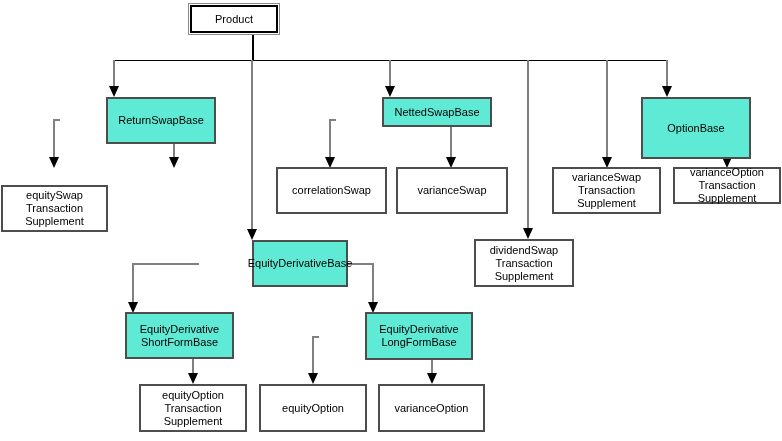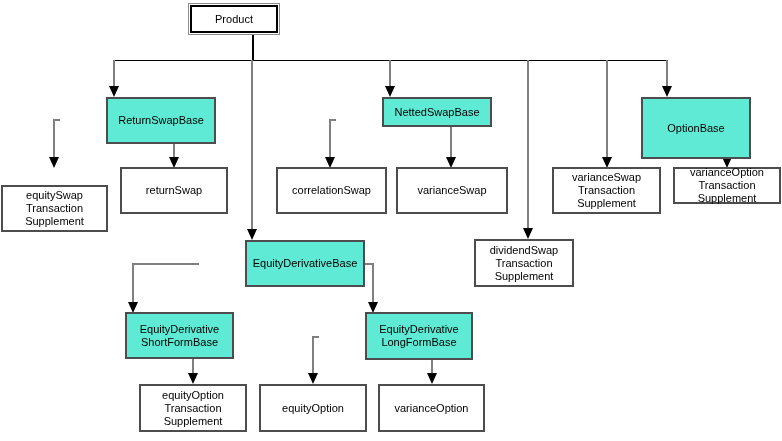--- a/index.html
+++ b/index.html
@@ -128,34 +128,33 @@
     <div class="root-inner">Product</div>
   </div>
 
   <div class="node base" style="left:60px;top:97px;width:110px;height:47px">ReturnSwapBase</div>
   <div class="node base" style="left:336px;top:97px;width:110px;height:30px">NettedSwapBase</div>
   <div class="node base" style="left:595px;top:97px;width:110px;height:62px">OptionBase</div>
 
   <div class="node" style="left:1px;top:185px;width:107px;height:47px">equitySwap
 Transaction
 Supplement</div>
-  <div class="node" style="left:120px;top:167px;width:108px;height:47px">returnSwap</div>
   <div class="node" style="left:276px;top:167px;width:111px;height:47px">correlationSwap</div>
   <div class="node" style="left:396px;top:167px;width:112px;height:47px">varianceSwap</div>
   <div class="node" style="left:552px;top:167px;width:109px;height:47px">varianceSwap
 Transaction
 Supplement</div>
   <div class="node" style="left:673px;top:167px;width:108px;height:37px">varianceOption
 Transaction
 Supplement</div>
 
   <div class="node" style="left:474px;top:239px;width:100px;height:48px">dividendSwap
 Transaction
 Supplement</div>
-  <div class="node base" style="left:199px;top:240px;width:120px;height:47px">EquityDerivativeBase</div>
+  <div class="node base" style="left:206px;top:240px;width:96px;height:47px">EquityDerivativeBase</div>
 
   <div class="node base" style="left:79px;top:312px;width:109px;height:47px">EquityDerivative
 ShortFormBase</div>
   <div class="node base" style="left:319px;top:312px;width:108px;height:48px">EquityDerivative
 LongFormBase</div>
 
   <div class="node" style="left:139px;top:384px;width:108px;height:48px">equityOption
 Transaction
 Supplement</div>
   <div class="node" style="left:259px;top:384px;width:108px;height:48px">equityOption</div>

